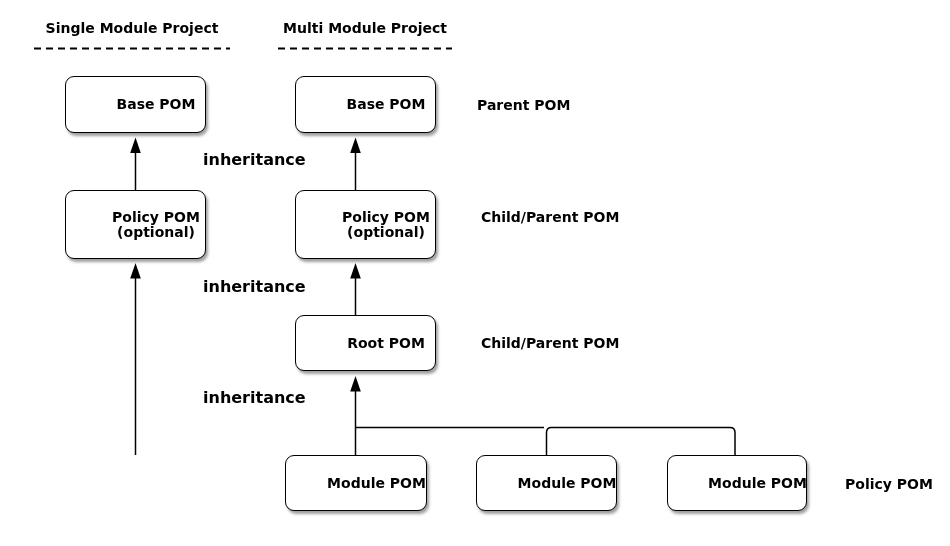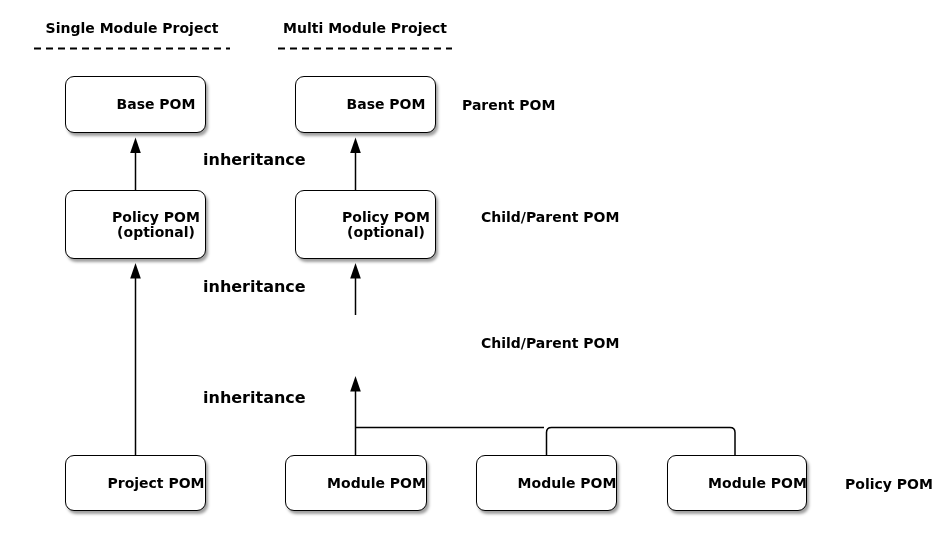--- a/index.html
+++ b/index.html
@@ -80,43 +80,43 @@
   <div class="heading" style="left:34px;top:20px;width:196px;">Single Module Project</div>
   <div class="heading" style="left:278px;top:20px;width:174px;">Multi Module Project</div>
 
   <div class="node" style="left:65px;top:76px;width:141px;height:57px;">
     <span>Base POM</span>
   </div>
   <div class="node" style="left:65px;top:190px;width:141px;height:69px;">
     <span>Policy POM</span>
     <span>(optional)</span>
   </div>
-  <div class="node" style="left:65px;top:455px;width:141px;height:56px;">
-    <span>Project POM</span>
-  </div>
 
   <div class="node" style="left:295px;top:76px;width:141px;height:57px;">
     <span>Base POM</span>
   </div>
   <div class="node" style="left:295px;top:190px;width:141px;height:69px;">
     <span>Policy POM</span>
     <span>(optional)</span>
+  </div>
+  <div class="node" style="left:295px;top:315px;width:141px;height:56px;">
+    <span>Root POM</span>
   </div>
   <div class="node" style="left:285px;top:455px;width:142px;height:56px;">
     <span>Module POM</span>
   </div>
   <div class="node" style="left:476px;top:455px;width:141px;height:56px;">
     <span>Module POM</span>
   </div>
   <div class="node" style="left:667px;top:455px;width:140px;height:56px;">
     <span>Module POM</span>
   </div>
 
   <div class="edge-label" style="left:203px;top:152px;">inheritance</div>
   <div class="edge-label" style="left:203px;top:279px;">inheritance</div>
   <div class="edge-label" style="left:203px;top:390px;">inheritance</div>
 
-  <div class="side-label" style="left:462px;top:97px;">Parent POM</div>
+  <div class="side-label" style="left:477px;top:97px;">Parent POM</div>
   <div class="side-label" style="left:481px;top:209px;">Child/Parent POM</div>
   <div class="side-label" style="left:481px;top:335px;">Child/Parent POM</div>
   <div class="side-label" style="left:845px;top:476px;">Policy POM</div>
 
 </div>
 
 </body></html>

